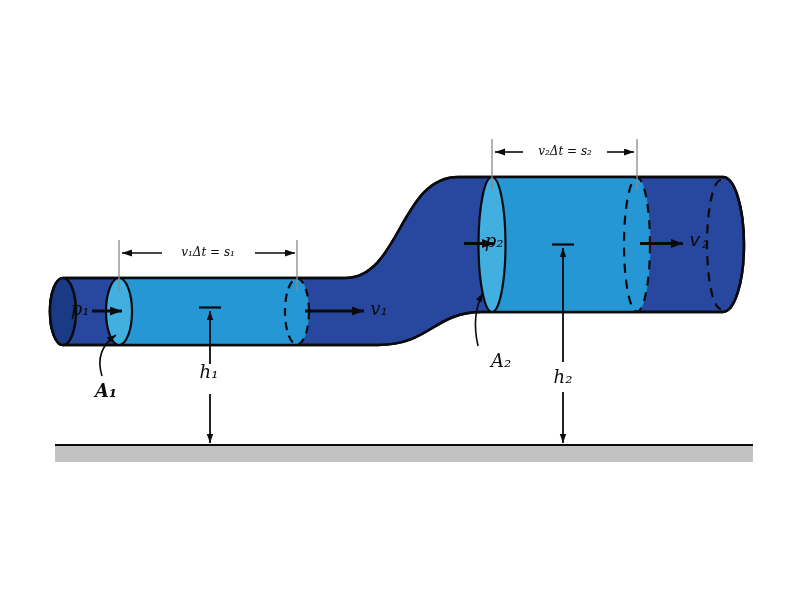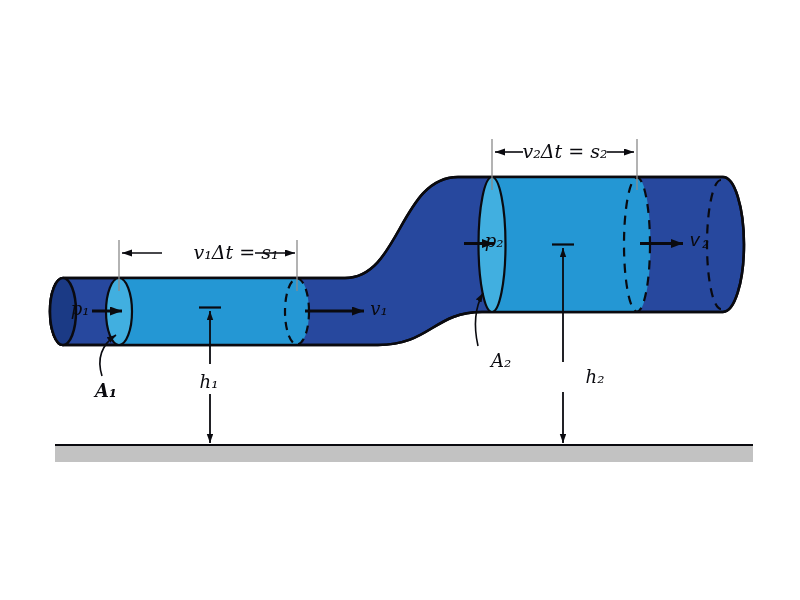--- a/index.html
+++ b/index.html
@@ -14,21 +14,21 @@
   #diagram-svg { position: absolute; left: 0; top: 0; }
   .lbl {
     position: absolute;
     transform: translate(-50%, -50%);
     font-style: italic;
     color: #0a0a0f;
     white-space: nowrap;
     line-height: 1;
     user-select: none;
   }
-  .lbl-dim { font-size: 19px; }
+  .lbl-dim { font-size: 12px; }
   .lbl-sm  { font-size: 18px; }
 </style>
 </head>
 <body>
 
 <div id="stage">
 
   <svg id="diagram-svg" width="800" height="600" viewBox="0 0 800 600">
     <defs>
       <marker id="arrowDim" markerUnits="userSpaceOnUse" markerWidth="11" markerHeight="8" refX="10" refY="3.5" orient="auto">
@@ -91,27 +91,27 @@
     <line x1="210" y1="394" x2="210" y2="443" stroke="#0a0a0f" stroke-width="1.8" marker-end="url(#arrowSm)"></line>
 
     <line x1="552" y1="244.5" x2="574" y2="244.5" stroke="#0a0a0f" stroke-width="2.2"></line>
     <line x1="563" y1="362" x2="563" y2="248" stroke="#0a0a0f" stroke-width="1.8" marker-end="url(#arrowSm)"></line>
     <line x1="563" y1="392" x2="563" y2="443" stroke="#0a0a0f" stroke-width="1.8" marker-end="url(#arrowSm)"></line>
 
     <path d="M 102 376 Q 94 350 116 335" fill="none" stroke="#0a0a0f" stroke-width="1.6" marker-end="url(#arrowSm)"></path>
     <path d="M 478 346 Q 471 315 483 293" fill="none" stroke="#0a0a0f" stroke-width="1.6" marker-end="url(#arrowSm)"></path>
   </svg>
 
-  <span class="lbl lbl-dim" style="left:208px; top:252px;margin-left:28px;">v₁Δt = s₁</span>
+  <span class="lbl lbl-dim" style="left:208px; top:252px;">v₁Δt = s₁</span>
   <span class="lbl lbl-dim" style="left:565px; top:151px;">v₂Δt = s₂</span>
 
   <span class="lbl lbl-sm" style="left:80px; top:309px;text-align:center;">p₁</span>
   <span class="lbl lbl-sm" style="left:454px; top:241px;margin-left:40px;">p₂</span>
 
   <span class="lbl lbl-sm" style="left:379px; top:309px;">v₁</span>
   <span class="lbl lbl-sm" style="left:700px; top:241px;font-family:Liberation Mono, monospace;">v₂</span>
 
   <span class="lbl lbl-sm" style="left:106px; top:391px;font-weight:bold;">A₁</span>
   <span class="lbl lbl-sm" style="left:481px; top:361px;margin-left:20px;">A₂</span>
 
-  <span class="lbl lbl-sm" style="left:209px; top:382px;">h₁</span>
-  <span class="lbl lbl-sm" style="left:563px; top:377px;margin-left:32px;">h₂</span>
+  <span class="lbl lbl-sm" style="left:209px; top:372px;">h₁</span>
+  <span class="lbl lbl-sm" style="left:563px; top:377px;">h₂</span>
 </div>
 
 </body></html>

